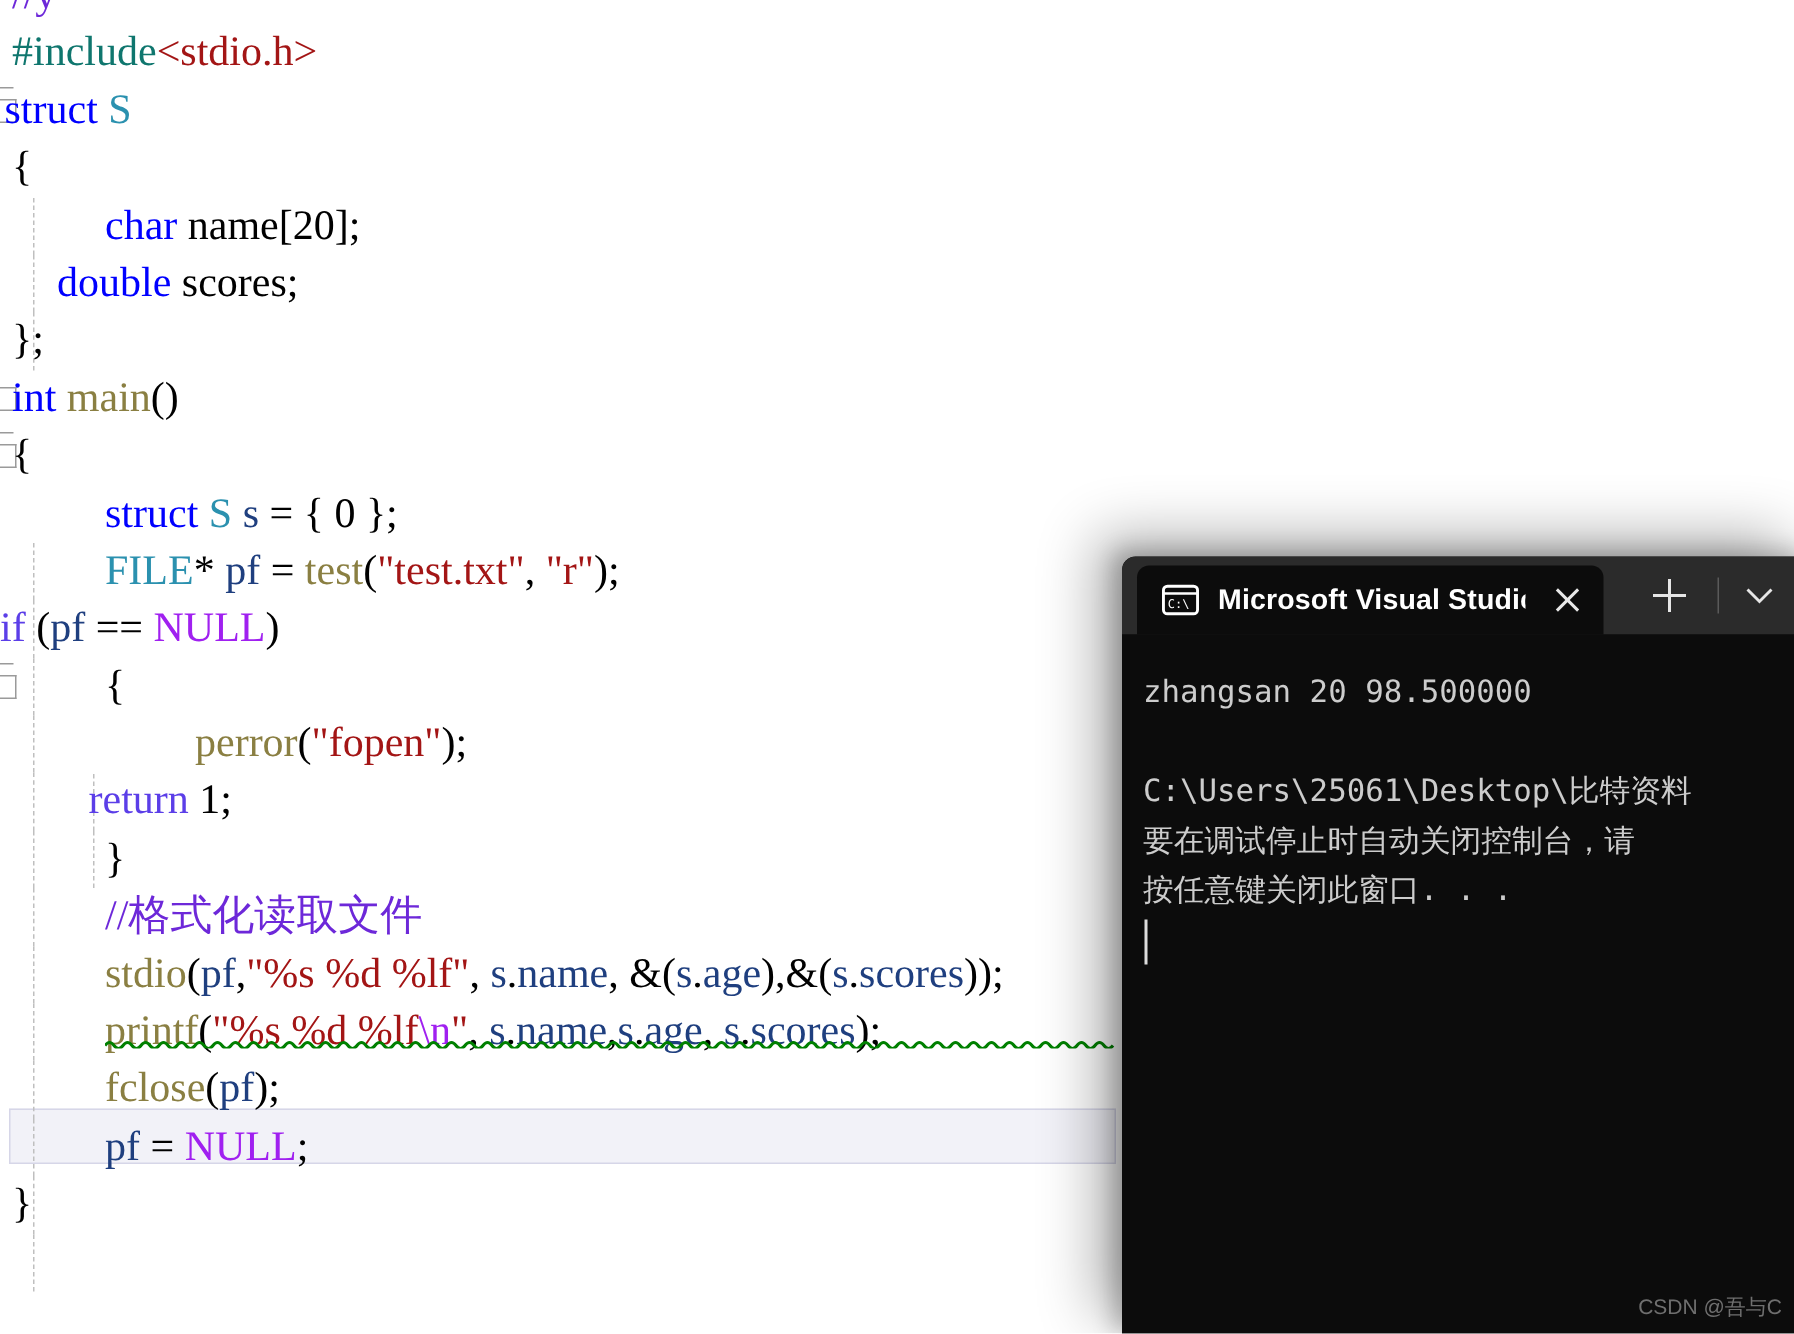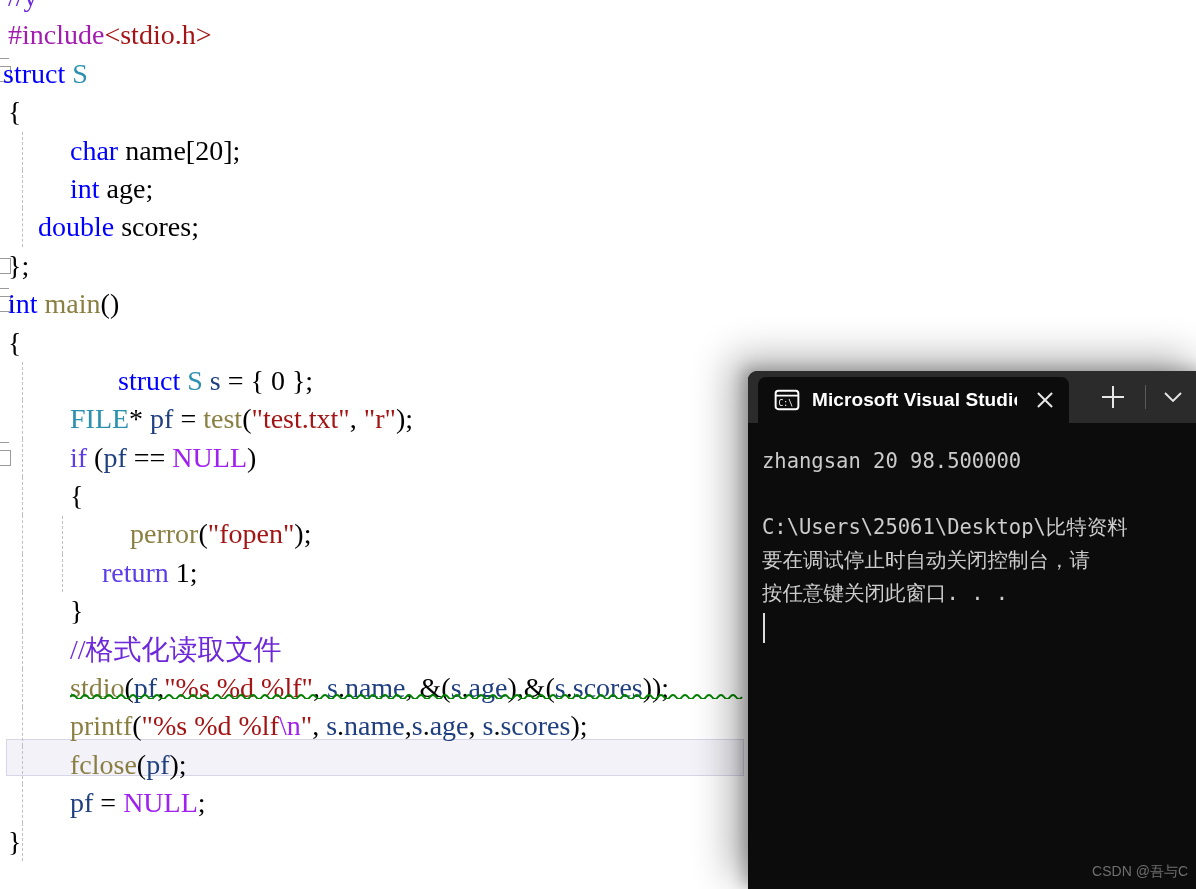--- a/index.html
+++ b/index.html
@@ -77,21 +77,21 @@
     border-top: 1px solid #9a9a9a;
   }
 
   
   .k  { color: #0000ff; }          
   .kw2{ color: #5b3ee8; }          
   .ty { color: #2b91af; }          
   .mc { color: #a020f0; }          
   .fn { color: #8a7f42; }          
   .st { color: #a31515; }          
-  .pp { color: #a21caf; }          
+  .pp { color: #0f766e; }          
   .ppinc { color: #a31515; }       
   .cm { color: #6d28d9; }          
   .esc{ color: #a020f0; }
   .id { color: #1f3f7f; }
 
   
   .current-line {
     position: absolute;
     left: 6px;
     top: 739px;
@@ -335,31 +335,30 @@
         <div style="position: absolute; left: 62px; top: 537.6px; height: 38.4px; border-left: 1px dashed rgb(191, 191, 191);"></div>
         <div style="position: absolute; left: 62px; top: 576px; height: 38.4px; border-left: 1px dashed rgb(191, 191, 191);"></div>
       </div>
 
     <div class="code-lines" id="codelines">
         <div class="cline" style="padding-left: 8px;"><span class="cm">//y</span></div>
         <div class="cline" style="padding-left: 8px;"><span class="pp">#include</span><span class="ppinc">&lt;stdio.h&gt;</span></div>
         <div class="cline" style="padding-left: 3px;"><span class="k">struct</span> <span class="ty">S</span></div>
         <div class="cline" style="padding-left: 8px;">{</div>
         <div class="cline" style="padding-left: 70px;"><span class="k">char</span> name[20];</div>
-        <div class="cline" style="padding-left: 70px;"><span class="k">int</span> age;</div>
         <div class="cline" style="padding-left: 38px;"><span class="k">double</span> scores;</div>
         <div class="cline" style="padding-left: 8px;">};</div>
         <div class="cline" style="padding-left: 8px;"><span class="k">int</span> <span class="fn">main</span>()</div>
         <div class="cline" style="padding-left: 8px;">{</div>
-        <div class="cline" style="padding-left: 70px; margin-left: 48px;"><span class="k">struct</span> <span class="ty">S</span> <span class="id">s</span> = { 0 };</div>
+        <div class="cline" style="padding-left: 70px;"><span class="k">struct</span> <span class="ty">S</span> <span class="id">s</span> = { 0 };</div>
         <div class="cline" style="padding-left: 70px;"><span class="ty">FILE</span>* <span class="id">pf</span> = <span class="fn">test</span>(<span class="st">"test.txt"</span>, <span class="st">"r"</span>);</div>
-        <div class="cline" style="padding-left: 70px;"><span class="kw2">if</span> (<span class="id">pf</span> == <span class="mc">NULL</span>)</div>
+        <div class="cline" style=""><span class="kw2">if</span> (<span class="id">pf</span> == <span class="mc">NULL</span>)</div>
         <div class="cline" style="padding-left: 70px;">{</div>
         <div class="cline" style="padding-left: 130px;"><span class="fn">perror</span>(<span class="st">"fopen"</span>);</div>
-        <div class="cline" style="padding-left: 102px;"><span class="kw2">return</span> 1;</div>
+        <div class="cline" style="padding-left: 59px;"><span class="kw2">return</span> 1;</div>
         <div class="cline" style="padding-left: 70px;">}</div>
         <div class="cline" style="padding-left: 70px;"><span class="cm">//格式化读取文件</span></div>
         <div class="cline" style="padding-left: 70px;"><span class="fn">stdio</span>(<span class="id">pf</span>,<span class="st">"%s %d %lf"</span>, <span class="id">s</span>.<span class="id">name</span>, &amp;(<span class="id">s</span>.<span class="id">age</span>),&amp;(<span class="id">s</span>.<span class="id">scores</span>));</div>
         <div class="cline" style="padding-left: 70px;"><span class="fn">printf</span>(<span class="st">"%s %d %lf</span><span class="esc">\n</span><span class="st">"</span>, <span class="id">s</span>.<span class="id">name</span>,<span class="id">s</span>.<span class="id">age</span>, <span class="id">s</span>.<span class="id">scores</span>);</div>
         <div class="cline" style="padding-left: 70px;"><span class="fn">fclose</span>(<span class="id">pf</span>);</div>
         <div class="cline" style="padding-left: 70px;"><span class="id">pf</span> = <span class="mc">NULL</span>;</div>
         <div class="cline" style="padding-left: 8px;">}</div>
       </div>
 
     <svg class="squiggle" viewBox="0 0 676 6" preserveAspectRatio="none">

